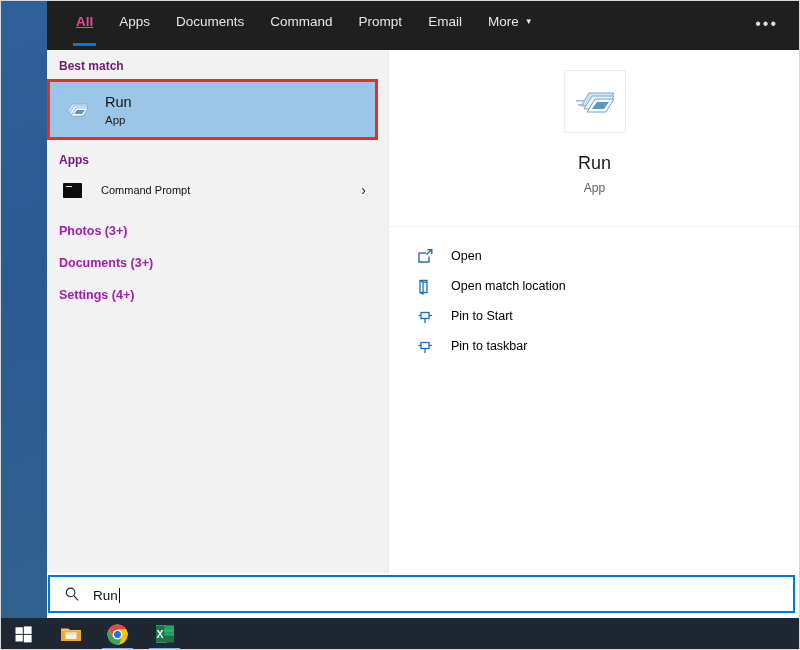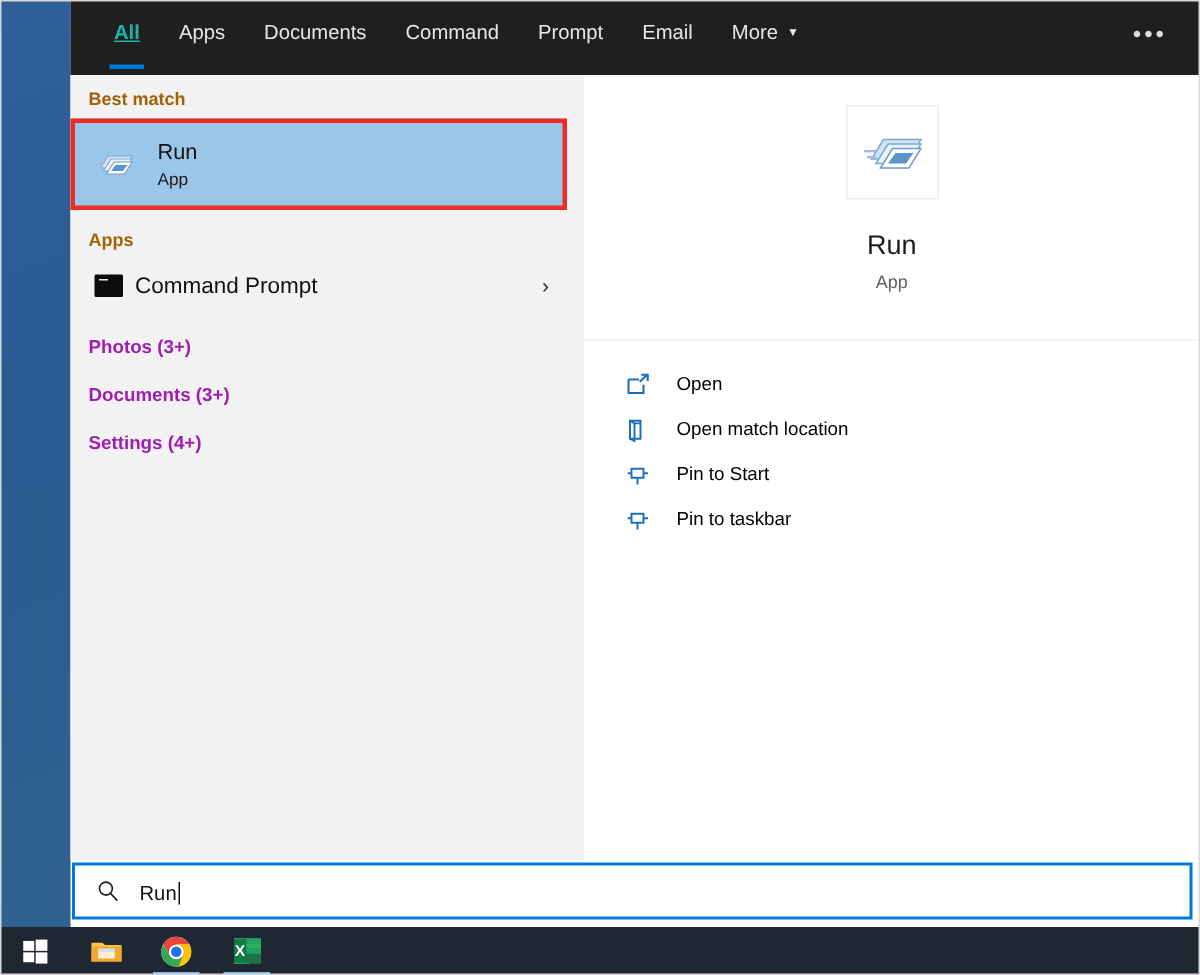--- a/index.html
+++ b/index.html
@@ -56,21 +56,21 @@
     position: relative;
     color: #e6e6e6;
     font-size: 13.5px;
     padding: 0 13px;
     height: 50px;
     line-height: 44px;
     cursor: default;
     white-space: nowrap;
   }
   .filter-tab.active {
-    color: #14b8a6;
+    color: #ec4899;
     font-weight: bold;
     text-decoration: underline;
   }
   .filter-tab.active::after {
     content: "";
     position: absolute;
     left: 10px;
     right: 10px;
     bottom: 4px;
     height: 3px;
@@ -113,21 +113,21 @@
   .right-col {
     flex: 1;
     height: 523px;
     background: #ffffff;
     position: relative;
     border-left: 1px solid #ececec;
   }
 
   .section-header {
     font-size: 12px;
-    color: #a16207;
+    color: #701a75;
     font-weight: bold;
     padding: 9px 0 6px 12px;
   }
 
   
   .bestmatch-wrap {
     position: relative;
     margin: 0 2px 0 0;
     padding: 0;
   }
@@ -207,22 +207,22 @@
   .cmd-icon::after {
     content: "";
     position: absolute;
     left: 3px;
     top: 3px;
     width: 6px;
     height: 1.5px;
     background: #e6e6e6;
   }
   .app-label {
-    margin-left: 8px;
-    font-size: 15px;
+    margin-left: 19px;
+    font-size: 11px;
     color: #111111;
   }
   .chevron-right {
     position: absolute;
     right: 22px;
     color: #2b2b2b;
     font-size: 14px;
     font-family: "Liberation Sans", sans-serif;
   }
 

